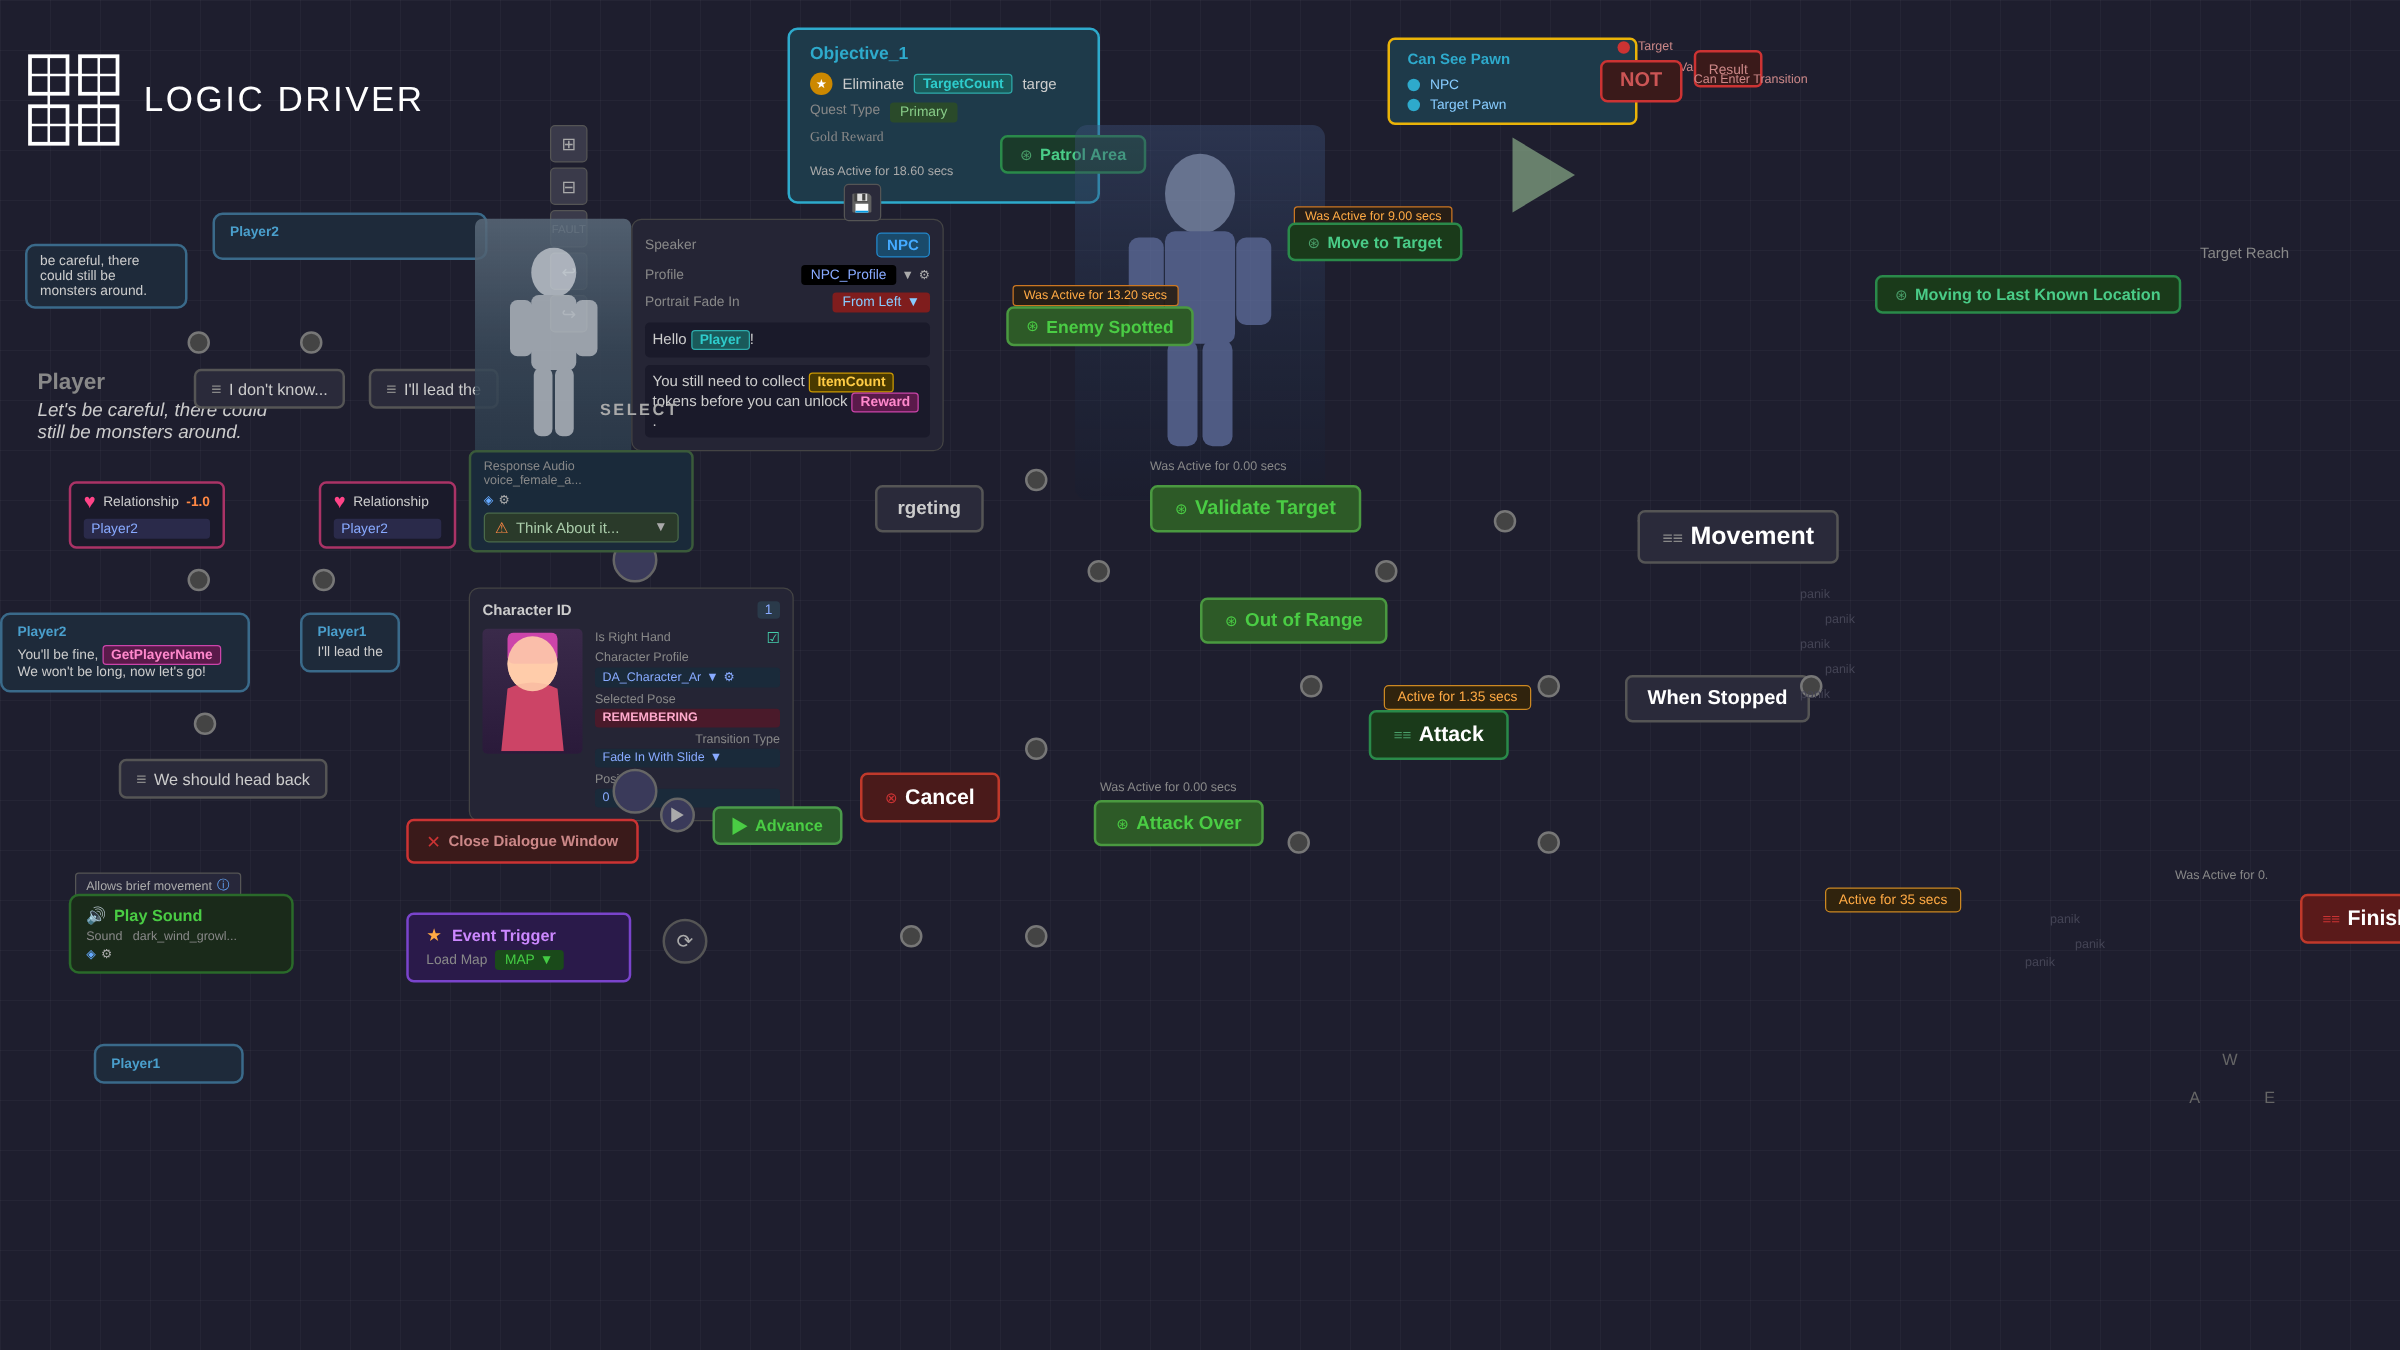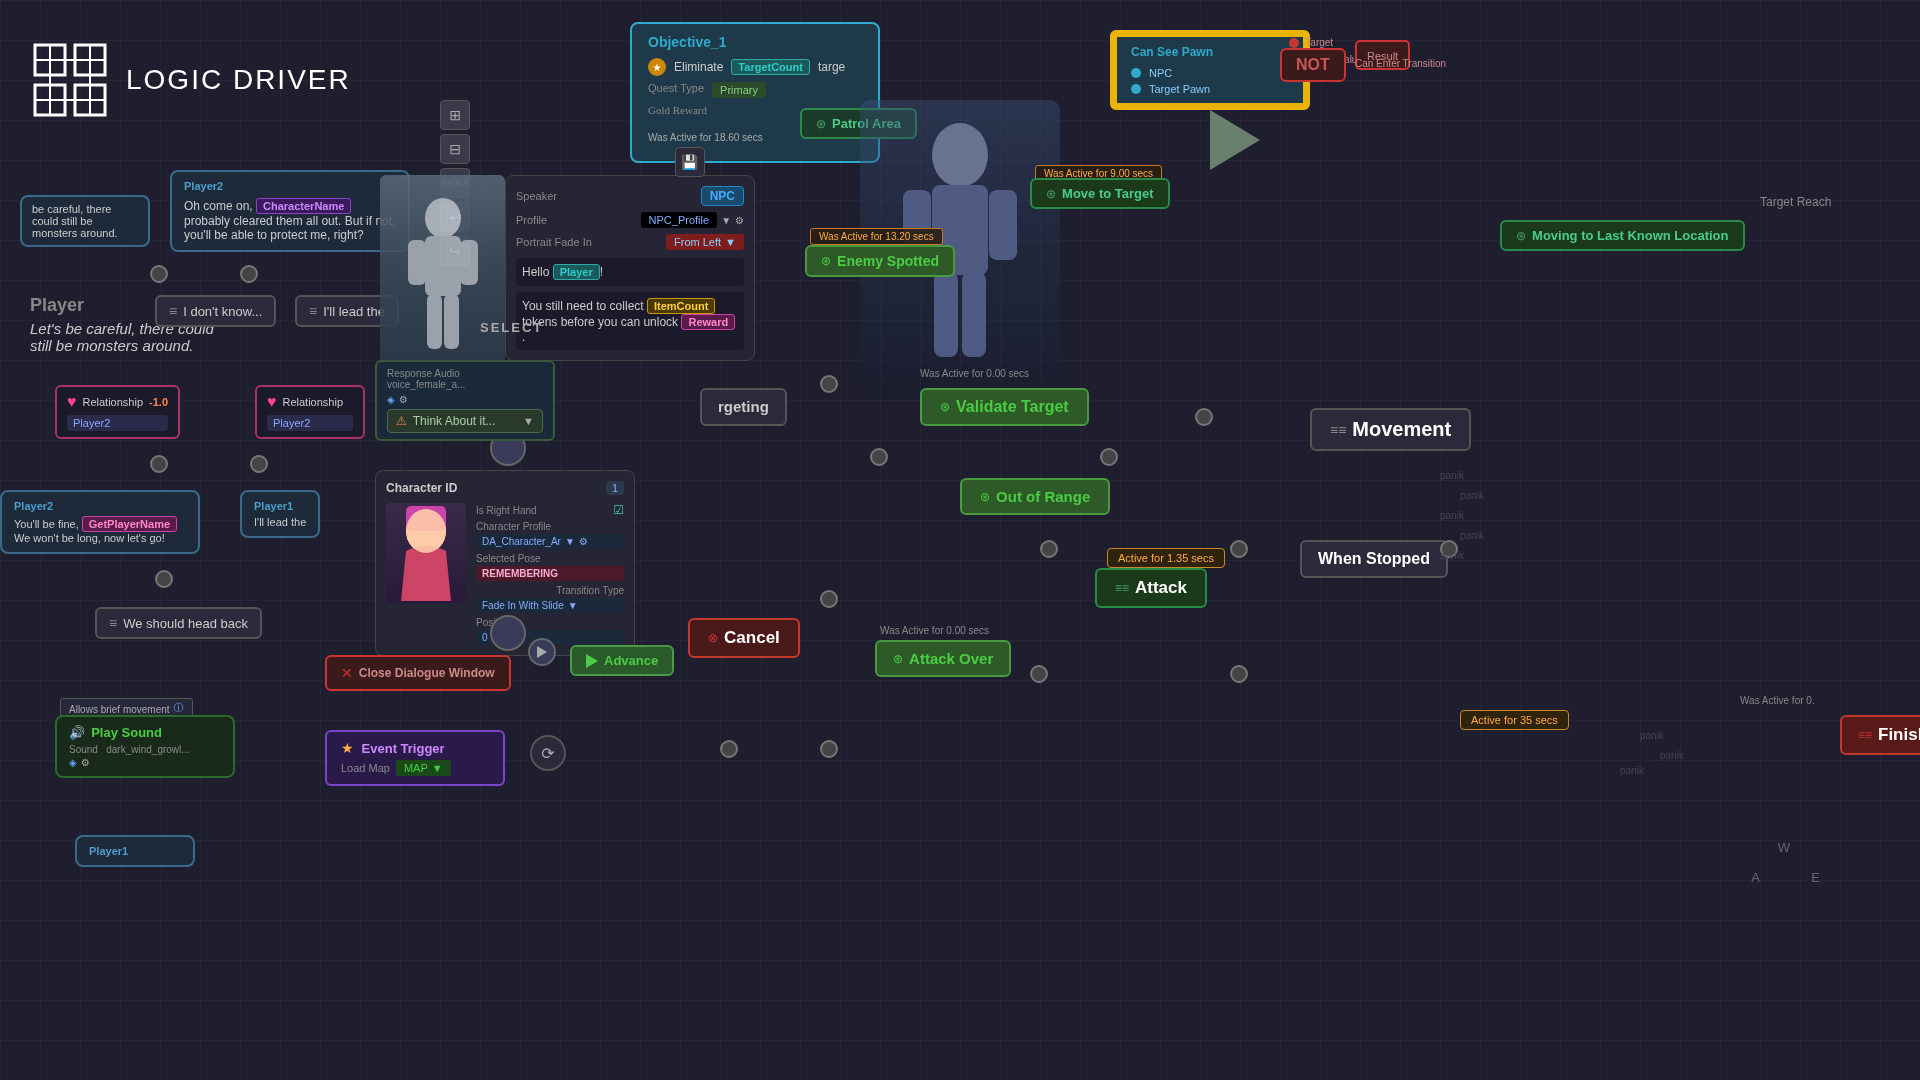--- a/index.html
+++ b/index.html
@@ -20,21 +20,21 @@
       background-image:
         linear-gradient(rgba(255,255,255,0.03) 1px, transparent 1px),
         linear-gradient(90deg, rgba(255,255,255,0.03) 1px, transparent 1px);
       background-size: 40px 40px;
     }
 
     
     .logo-area {
       position: absolute;
       top: 40px;
-      left: 30px;
+      left: 19px;
       display: flex;
       align-items: center;
       gap: 16px;
     }
     .logo-icon {
       width: 80px;
       height: 80px;
     }
     .logo-text {
       color: white;
@@ -164,21 +164,20 @@
 <div class="toolbar-left">
   <div class="toolbar-btn">⊞</div>
   <div class="toolbar-btn">⊟</div>
   <div class="toolbar-btn" style="font-size:9px; color:#aaa;">FAULT</div>
   <div class="toolbar-btn">↩</div>
   <div class="toolbar-btn">↪</div>
 </div>
 
 <div style="position:absolute; left:170px; top:170px; background:#1e2a3a; border:2px solid #3a6a8a; border-radius:8px; padding:8px 12px; min-width:220px; max-width:240px;">
   <div style="color:#4a9fcc; font-size:11px; font-weight:700; margin-bottom:6px;">Player2</div>
-  <div style="color:#ccc; font-size:12px;">Oh come on, <span class="tag tag-purple">CharacterName</span> probably cleared them all out. But if not, you'll be able to protect me, right?</div>
 </div>
 
 <div style="position:absolute; left:20px; top:195px; background:#1e2a3a; border:2px solid #3a6a8a; border-radius:8px; padding:6px 10px; max-width:130px;">
   <div style="color:#ccc; font-size:11px;">be careful, there could still be monsters around.</div>
 </div>
 
 <div style="position:absolute; left:30px; top:295px;">
   <div style="color:#888; font-size:18px; font-weight:700; margin-bottom:4px;">Player</div>
   <div style="color:#ccc; font-size:15px; font-style:italic; max-width:200px;">Let's be careful, there could still be monsters around.</div>
 </div>
@@ -509,21 +508,21 @@
 
 <div style="position:absolute; left:1460px; top:710px; background:rgba(50,35,10,0.9); border:1px solid #cc8822; color:#ffaa44; font-size:11px; padding:3px 10px; border-radius:4px;">Active for 35 secs</div>
 
 <div style="position:absolute; left:1740px; top:695px; color:#888; font-size:10px;">Was Active for 0.</div>
 
 <div style="position:absolute; left:1840px; top:715px; background:#5a1a1a; border:2px solid #c0392b; border-radius:6px; padding:8px 16px; display:flex; align-items:center; gap:6px;">
   <span style="color:#cc3333; font-size:12px;">≡≡</span>
   <span style="color:white; font-size:17px; font-weight:700;">Finish</span>
 </div>
 
-<div style="position:absolute; left:1110px; top:30px; background:#1e3a4a; border:7px solid #eab308; border-radius:6px; padding:8px 14px; min-width:200px;">
+<div style="position:absolute; left:1110px; top:30px; background:#1e3a4a; border:2px solid #eab308; border-radius:6px; padding:8px 14px; min-width:200px;">
   <div style="color:#2eaacc; font-size:12px; font-weight:700; margin-bottom:8px;">Can See Pawn</div>
   <div style="display:flex; flex-direction:column; gap:4px;">
     <div style="display:flex; align-items:center; gap:8px;">
       <div style="width:10px; height:10px; border-radius:50%; background:#2eaacc;"></div>
       <span style="color:#88ccff; font-size:11px;">NPC</span>
     </div>
     <div style="display:flex; align-items:center; gap:8px;">
       <div style="width:10px; height:10px; border-radius:50%; background:#2eaacc;"></div>
       <span style="color:#88ccff; font-size:11px;">Target Pawn</span>
     </div>

